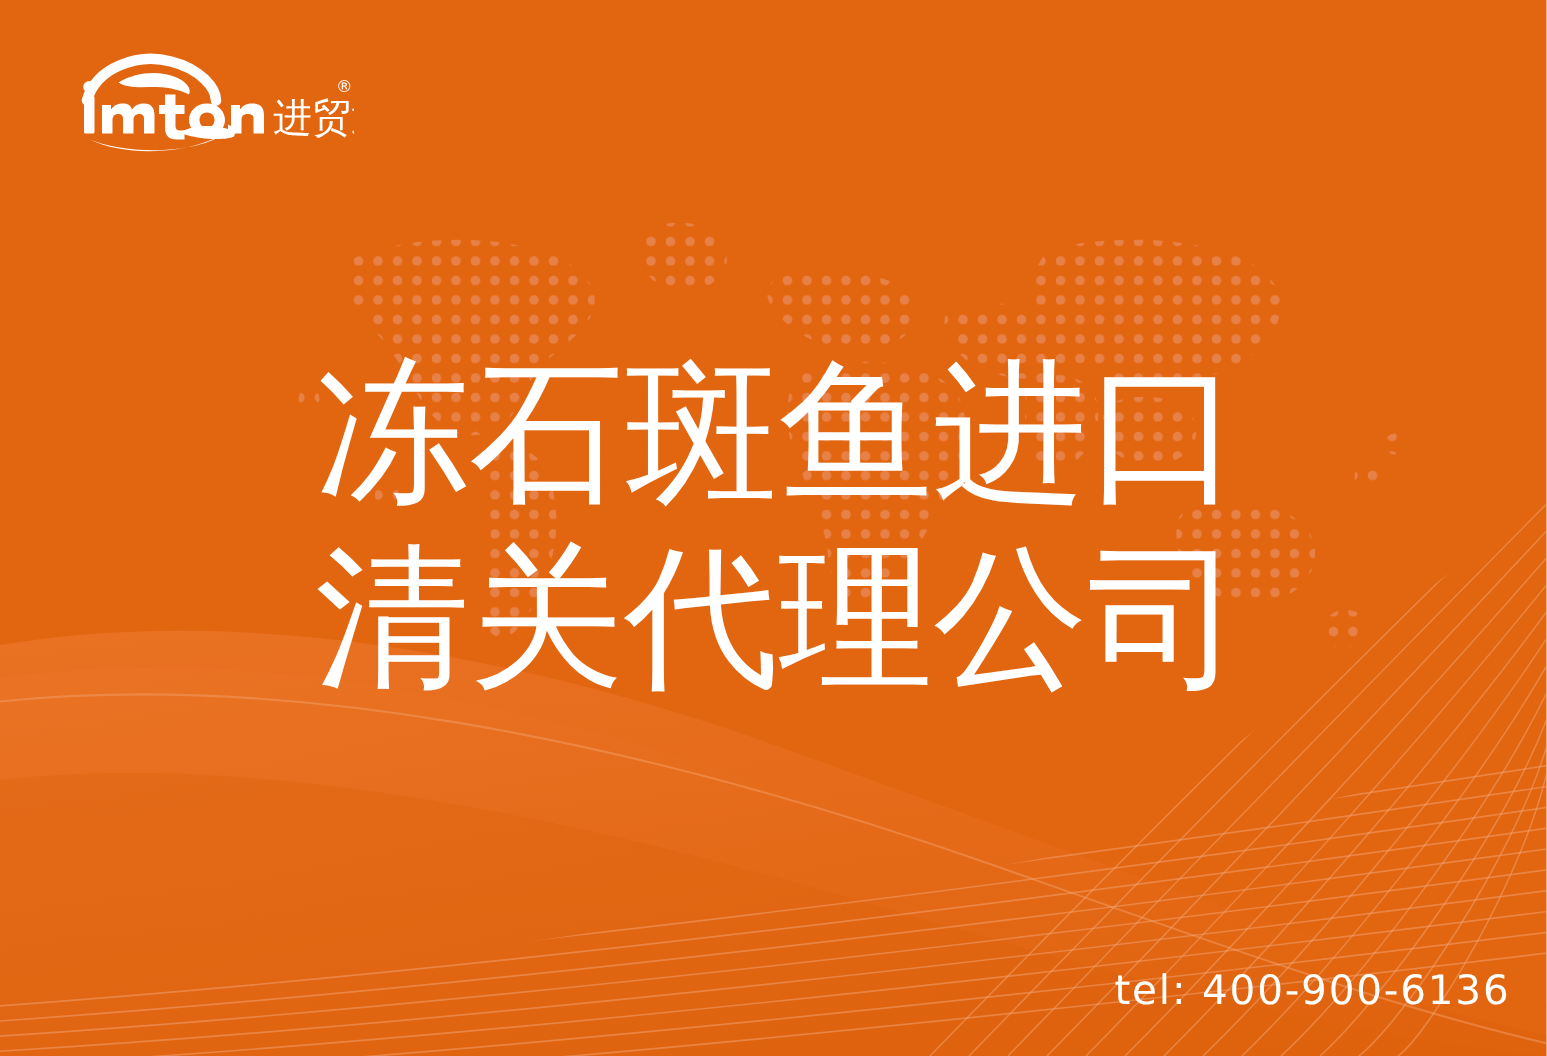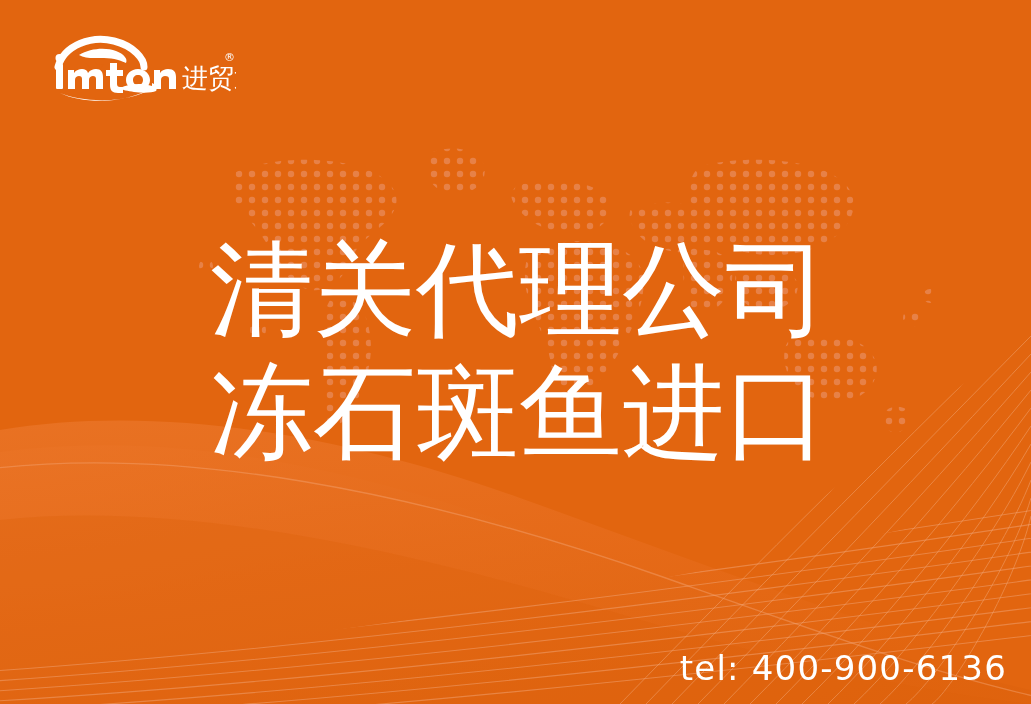--- a/index.html
+++ b/index.html
@@ -61,24 +61,24 @@
   }
   .headline-line {
     display: block;
     height: 123px;
   }
 
   
   .phone {
     position: absolute;
     right: 24px;
-    bottom: 16px;
+    bottom: 28px;
     color: #ffffff;
     font-family: "DejaVu Sans", "Liberation Sans", sans-serif;
-    font-size: 34px;
+    font-size: 27px;
     letter-spacing: 1.2px;
     white-space: nowrap;
   }
 </style>
 </head>
 <body>
 
 <div class="banner">
 
   <div class="bg-base"></div>
@@ -243,19 +243,19 @@
         <path d="M118 56 V37 h6 v3 c2-3 5-4 8-4 c6 0 8 3 8 8 v12 h-7 V46
                  c0-2-1-3-4-3 c-2 0-4 1-4 4 v9 Z"></path>
       </g>
 
       <text x="146" y="54" font-family="DejaVu Sans, Liberation Sans, sans-serif" font-size="26" fill="#ffffff">进贸通</text>
       <text x="188" y="28" font-family="DejaVu Sans, Liberation Sans, sans-serif" font-size="11" fill="#ffffff">®</text>
     </svg>
   </div>
 
   <div class="headline">
+    <span class="headline-line">冻石斑鱼进口</span>
     <span class="headline-line">清关代理公司</span>
-    <span class="headline-line">冻石斑鱼进口</span>
   </div>
 
   <div class="phone">tel: 400-900-6136</div>
 
 </div>
 
 </body></html>

